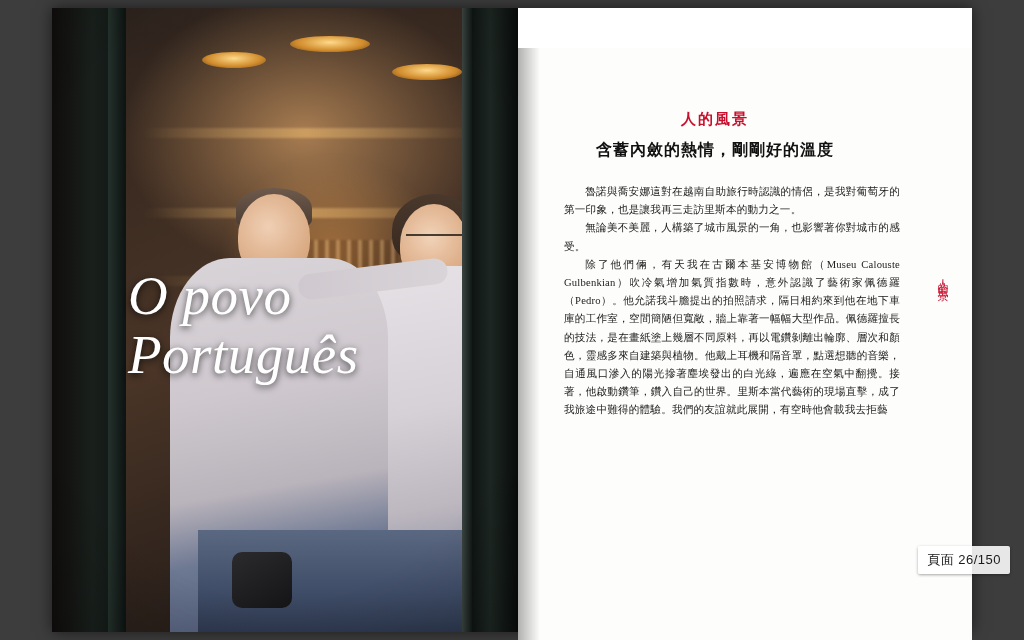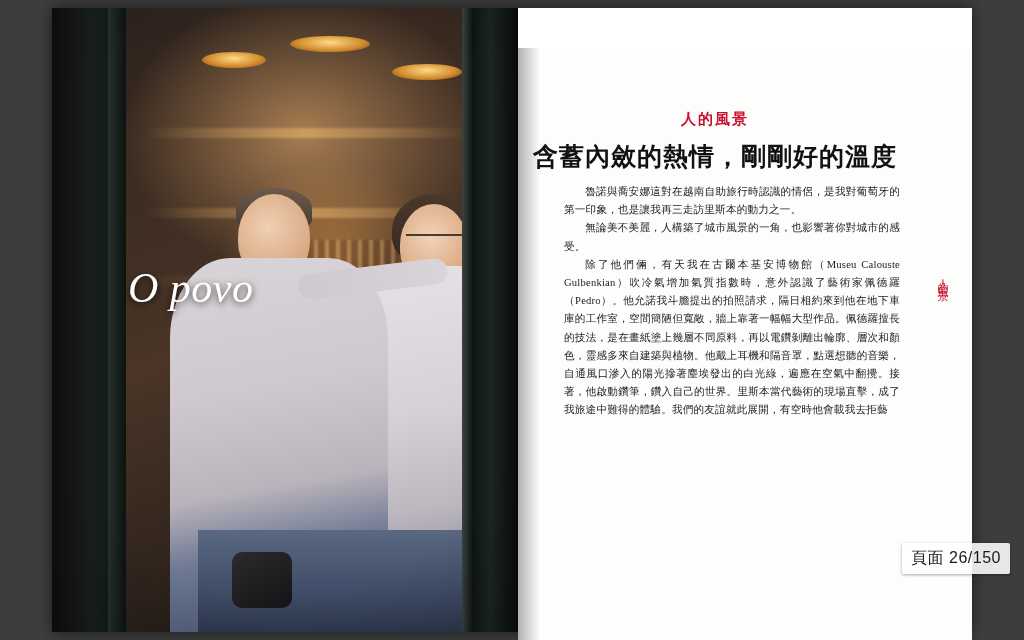--- a/index.html
+++ b/index.html
@@ -158,35 +158,35 @@
     background: radial-gradient(ellipse 120% 110% at 50% 45%, rgba(0,0,0,0) 45%, rgba(0,0,0,.45) 100%);
   }
 
   .headline {
     position: absolute;
     left: 76px;
     top: 258px;
     color: #ffffff;
     font-family: "Liberation Serif", serif;
     font-style: italic;
-    font-size: 42px;
+    font-size: 55px;
     line-height: 1.08;
     text-shadow: 0 2px 7px rgba(0,0,0,.7);
     letter-spacing: 0.5px;
   }
   .headline .l2 { display: block; }
 
   
   #page-indicator {
     position: absolute;
     right: 14px;
     bottom: 66px;
     background: rgba(255,255,255,0.88);
     color: #1a1a1a;
-    font-size: 16px;
+    font-size: 13px;
     padding: 5px 9px;
     border-radius: 2px;
     letter-spacing: .5px;
     box-shadow: 0 1px 3px rgba(0,0,0,.35);
   }
 
   
   #right-page {
     position: relative;
     width: 454px;
@@ -210,21 +210,21 @@
     font-size: 15px;
     letter-spacing: 2px;
   }
   .title {
     position: absolute;
     left: 0; right: 60px; top: 92px;
     text-align: center;
     color: #111;
     font-family: "Liberation Serif", serif;
     font-weight: bold;
-    font-size: 25px;
+    font-size: 16px;
     letter-spacing: 1px;
   }
   .body-copy {
     position: absolute;
     left: 46px;
     right: 72px;
     top: 135px;
     font-family: "Liberation Serif", serif;
     font-size: 10.6px;
     line-height: 18.2px;
@@ -284,20 +284,21 @@
       <div class="bag"></div>
 
       <div class="door-left"></div>
       <div class="door-left-inner"></div>
       <div class="door-right2"></div>
       <div class="door-right"></div>
       <div class="vignette"></div>
 
       <div class="headline">
         <span>O povo</span>
+        <span class="l2">Português</span>
       </div>
     </div>
 
     <div id="right-page">
       <div class="gutter-shadow"></div>
       <div class="kicker">人的風景</div>
       <div class="title">含蓄內斂的熱情，剛剛好的溫度</div>
       <div class="body-copy" id="body-copy">
           <p>魯諾與喬安娜這對在越南自助旅行時認識的情侶，是我對葡萄牙的第一印象，也是讓我再三走訪里斯本的動力之一。</p>
           <p>無論美不美麗，人構築了城市風景的一角，也影響著你對城市的感受。</p>

